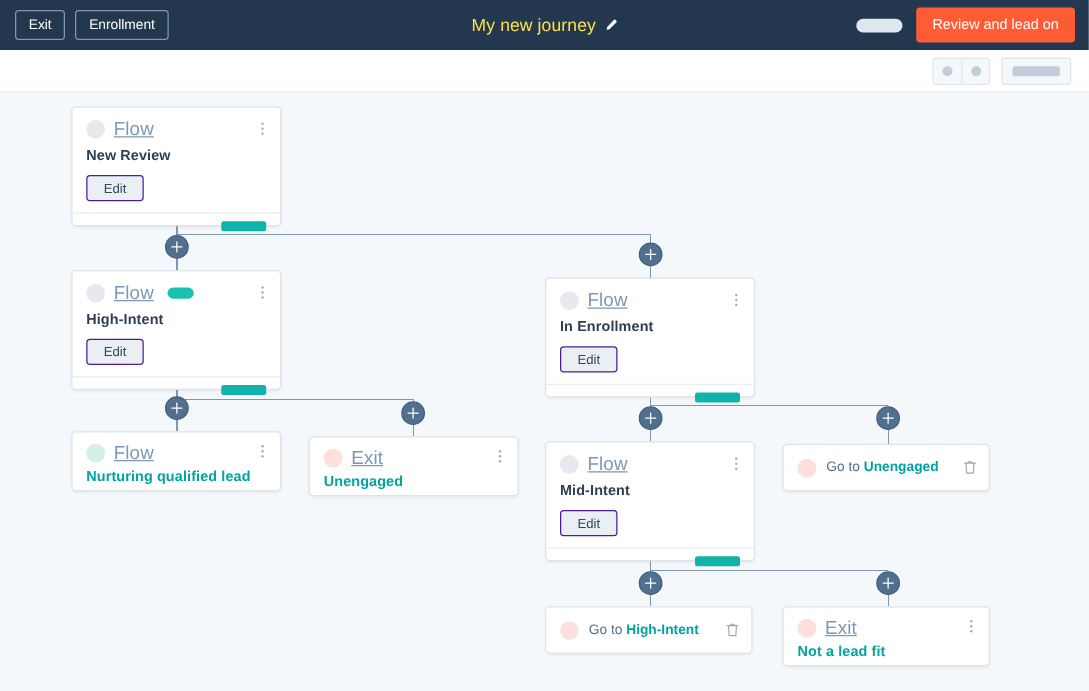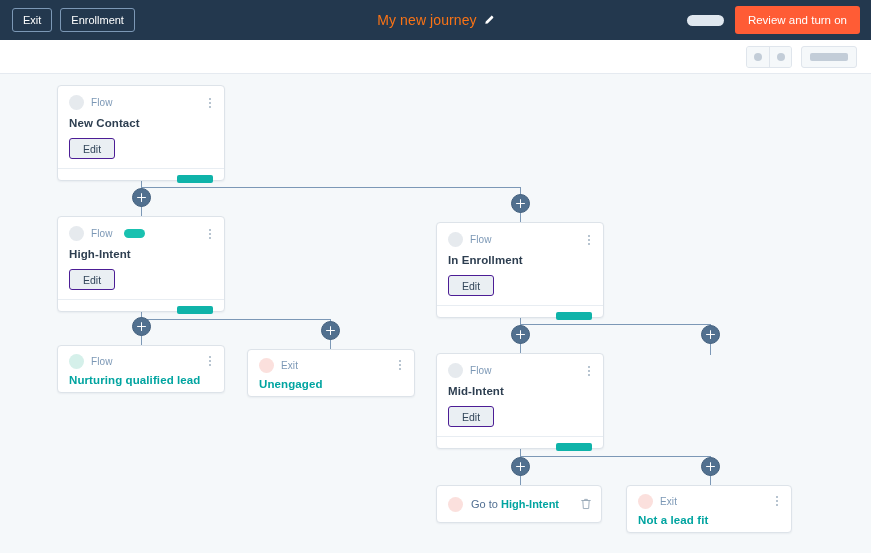--- a/index.html
+++ b/index.html
@@ -24,21 +24,21 @@
     background: transparent; color: #ffffff;
     font-size: 11px; font-family: "Liberation Sans", sans-serif;
     display: flex; align-items: center; justify-content: center;
     cursor: pointer; white-space: nowrap;
   }
   .hdr-center {
     position: absolute; left: 0; right: 0; top: 0;
     height: 40px; display: flex; align-items: center; justify-content: center;
     gap: 6px; pointer-events: none;
   }
-  .hdr-title { color: #f97316; font-size: 14px; letter-spacing: .1px; }
+  .hdr-title { color: #fde047; font-size: 14px; letter-spacing: .1px; }
   .pencil-ico { width: 11px; height: 11px; display: inline-block; pointer-events: auto; cursor: pointer; }
   .pencil-ico svg { display: block; }
   .hdr-right {
     position: absolute; right: 11px; top: 0; height: 40px;
     display: flex; align-items: center; gap: 11px;
   }
   .skeleton-pill {
     width: 37px; height: 11px; border-radius: 6px; background: #dfe7ef;
   }
   .primary-btn {
@@ -87,21 +87,21 @@
     background: #ffffff;
     border: 1px solid #dde3e9;
     border-radius: 4px;
     box-shadow: 0 1px 2px rgba(35,56,78,.06);
   }
   .node-body { padding: 9px 11px 9px 11px; position: relative; }
   .node-head { display: flex; align-items: center; gap: 7px; }
   .node-circle { width: 15px; height: 15px; border-radius: 50%; background: #e6eaee; flex: none; }
   .node-circle.teal { background: #d5f0ea; }
   .node-circle.pink { background: #fbe0dd; }
-  .node-type { font-size: 10px; color: #7c98b6; letter-spacing: .1px; }
+  .node-type { font-size: 15px; color: #7c98b6; letter-spacing: .1px; text-decoration: underline; }
   .badge-pill { width: 21px; height: 9px; border-radius: 5px; background: #19c1b0; margin-left: 4px; }
   .node-title { font-size: 11.5px; font-weight: bold; color: #2d3e50; margin: 7px 0 0 0; letter-spacing: .1px; }
   .node-title.teal { color: #00a4a0; }
   .edit-btn {
     margin-top: 9px; height: 21px; padding: 0 13px;
     border: 1px solid #4c1d95; border-radius: 3px;
     background: #eaeff3; color: #33475b; font-size: 10.5px;
     font-family: "Liberation Sans", sans-serif;
     display: inline-flex; align-items: center; cursor: pointer;
   }
@@ -155,21 +155,21 @@
     <span class="hdr-title">My new journey</span>
     <span class="pencil-ico">
       <svg viewBox="0 0 16 16" width="11" height="11" aria-hidden="true">
         <path d="M11.8 1.3a1.2 1.2 0 0 1 1.7 0l1.2 1.2a1.2 1.2 0 0 1 0 1.7l-8 8-3.4.7.7-3.4 8-8.2z" fill="#ffffff"></path>
       </svg>
     </span>
   </div>
 
   <div class="hdr-right">
     <div class="skeleton-pill"></div>
-    <button class="primary-btn">Review and turn on</button>
+    <button class="primary-btn">Review and lead on</button>
   </div>
 </div>
 
 <div class="toolbar">
   <div class="tb-group">
     <div class="tb-icobtn">
         <span class="tb-dot"></span>
       </div>
     <div class="tb-icobtn">
         <span class="tb-dot"></span>
@@ -212,21 +212,21 @@
       <path d="M710.5 392.5 L710.5 411"></path>
     </g>
   </svg>
 
   <div class="node" style="left:57px; top:11px; width:168px; height:96px;">
     <div class="node-body">
       <div class="node-head">
         <span class="node-circle"></span>
         <span class="node-type">Flow</span>
       </div>
-      <div class="node-title">New Contact</div>
+      <div class="node-title">New Review</div>
       <button class="edit-btn">Edit</button>
       <div class="kebab">
           <i></i>
           <i></i>
           <i></i>
         </div>
     </div>
     <div class="node-foot">
       <span class="foot-bar"></span>
     </div>
@@ -313,20 +313,31 @@
           <i></i>
           <i></i>
           <i></i>
         </div>
     </div>
     <div class="node-foot">
       <span class="foot-bar"></span>
     </div>
   </div>
 
+  <div class="node" style="left:626px; top:281px; width:166px; height:38px;">
+    <div class="node-compact">
+      <span class="node-circle pink"></span>
+      <span class="goto-text"><span>Go to</span> <b>Unengaged</b></span>
+    </div>
+    <span class="trash">
+      <svg viewBox="0 0 14 15" width="12" height="13" aria-hidden="true">
+        <path d="M2 3.4h10M5.4 3.4V2.1h3.2v1.3M3.3 3.4l.6 9.4h6.2l.6-9.4" stroke="#99a9b8" stroke-width="1.1" fill="none" stroke-linecap="round" stroke-linejoin="round"></path>
+      </svg>
+    </span>
+  </div>
 
   <div class="node" style="left:436px; top:411px; width:166px; height:38px;">
     <div class="node-compact">
       <span class="node-circle pink"></span>
       <span class="goto-text"><span>Go to</span> <b>High-Intent</b></span>
     </div>
     <span class="trash">
       <svg viewBox="0 0 14 15" width="12" height="13" aria-hidden="true">
         <path d="M2 3.4h10M5.4 3.4V2.1h3.2v1.3M3.3 3.4l.6 9.4h6.2l.6-9.4" stroke="#99a9b8" stroke-width="1.1" fill="none" stroke-linecap="round" stroke-linejoin="round"></path>
       </svg>

